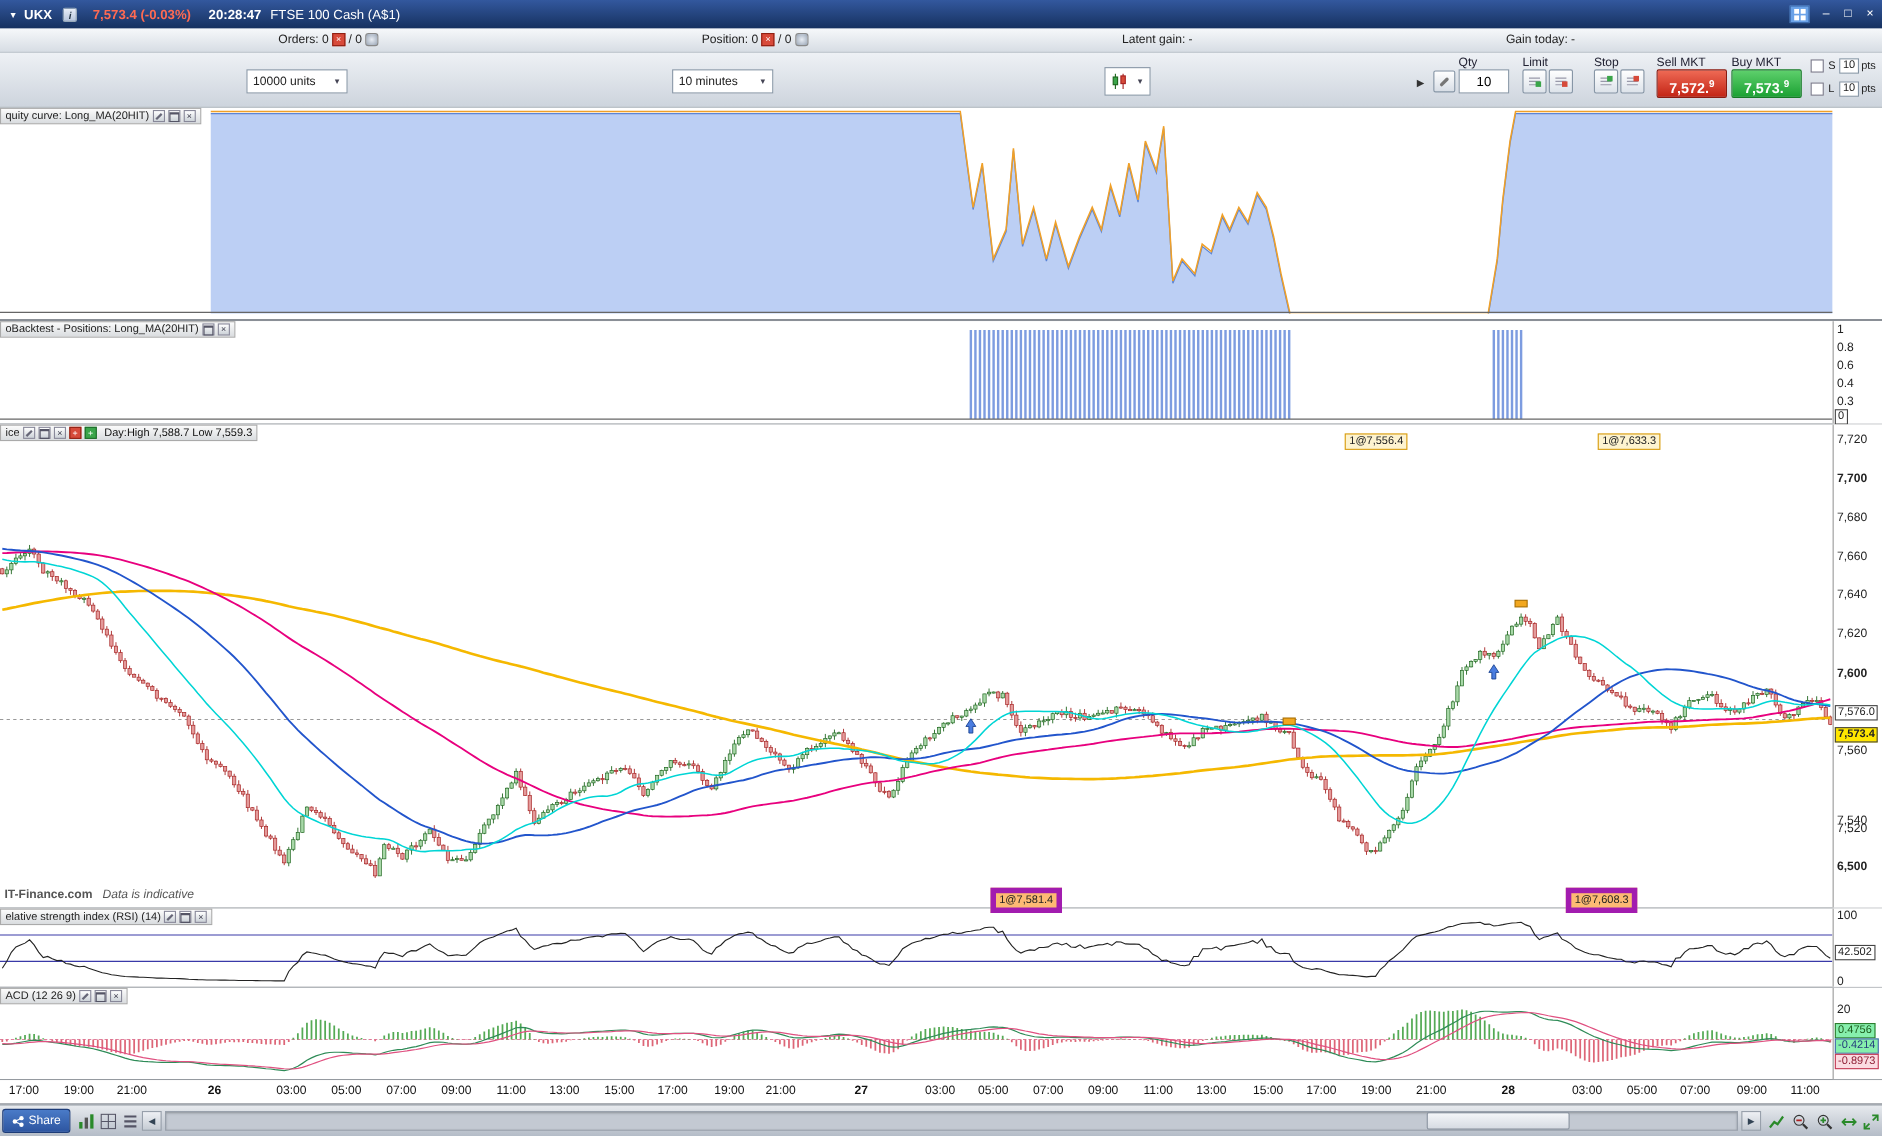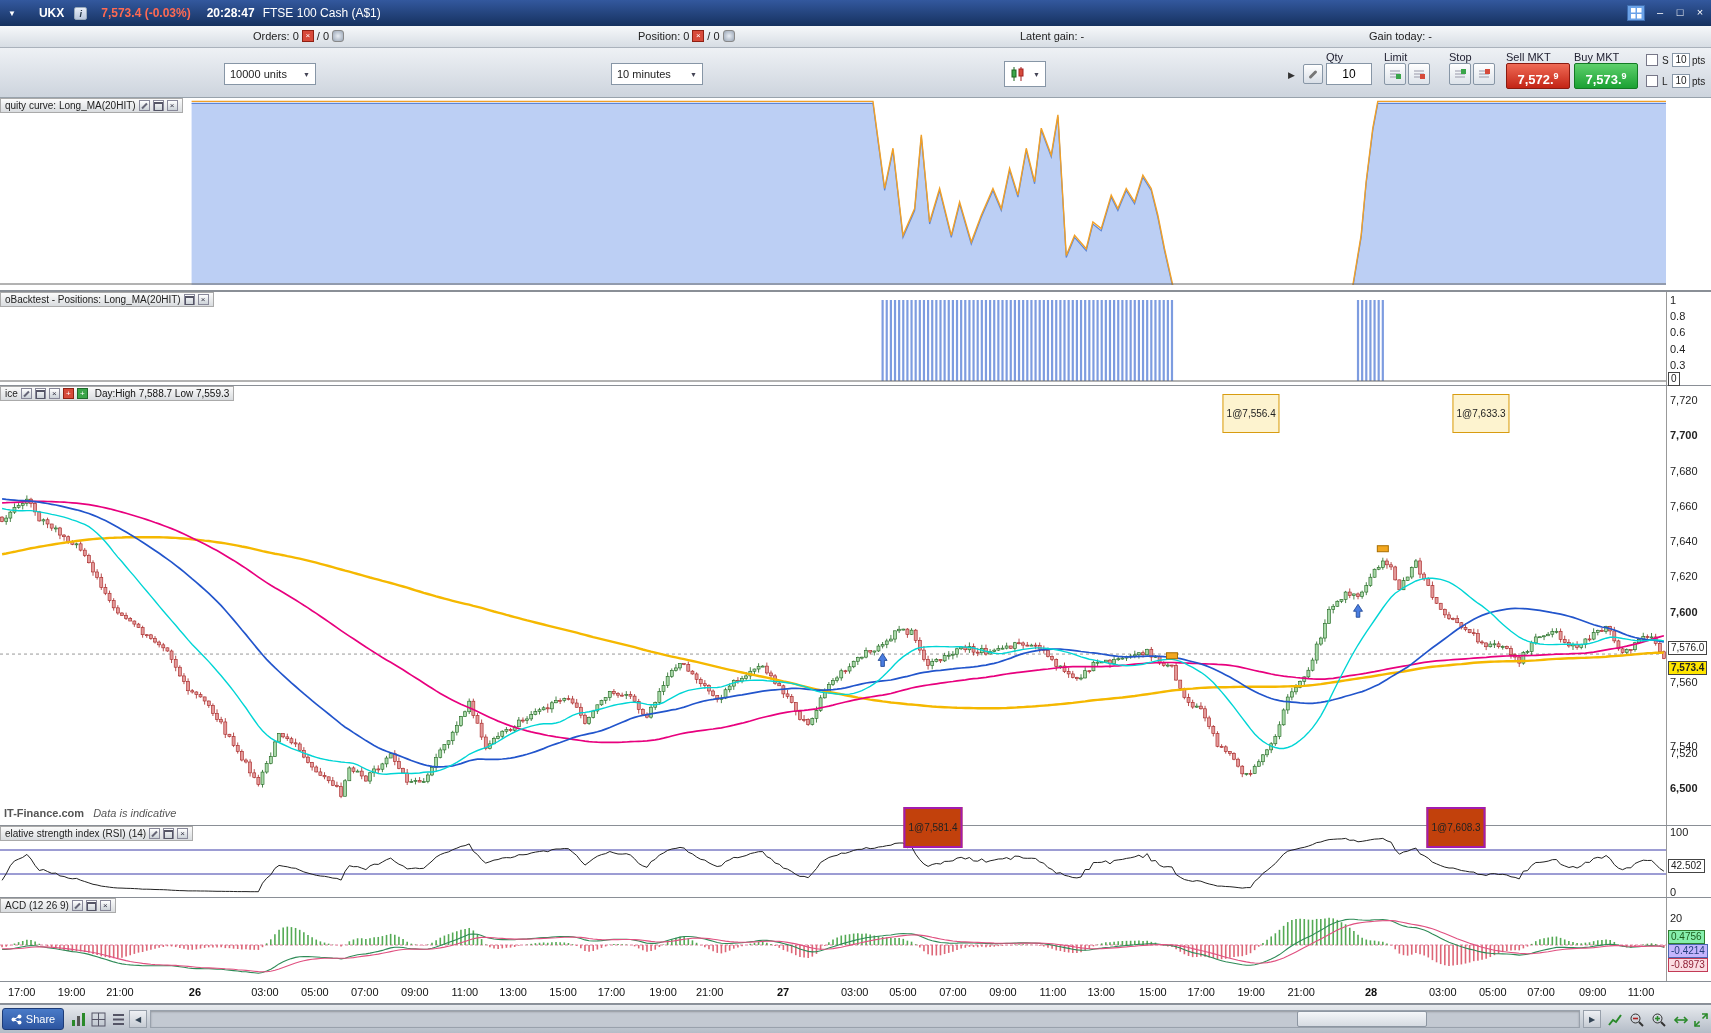--- a/index.html
+++ b/index.html
@@ -2,21 +2,21 @@
 <html><head>
 <meta charset="utf-8">
 <style>
 *{box-sizing:border-box;margin:0;padding:0}
 html,body{width:1711px;height:1033px;overflow:hidden;background:#fff;
   font-family:"Liberation Sans",sans-serif;position:relative;font-size:11px;color:#222}
 
 .titlebar{position:absolute;top:0;left:0;width:1711px;height:26px;
   background:linear-gradient(#33589e,#16315f);color:#fff;display:flex;align-items:center;font-size:12px}
 .tb-caret{margin-left:8px;font-size:8px;cursor:pointer}
-.tb-sym{margin-left:23px;font-weight:bold}
+.tb-sym{margin-left:6px;font-weight:bold}
 .tb-info{margin-left:10px;width:13px;height:13px;border:1px solid #9ab;background:linear-gradient(#e8eef8,#b8c6dc);
   color:#234;font-size:9px;font-style:italic;font-weight:bold;text-align:center;line-height:12px;border-radius:2px}
 .tb-price{margin-left:14px;color:#ff6a52;font-weight:bold}
 .tb-time{margin-left:16px;font-weight:bold}
 .tb-inst{margin-left:8px}
 .tb-spacer{flex:1}
 .win-btn{width:18px;height:16px;margin-right:2px;text-align:center;line-height:15px;font-size:11px;color:#fff;cursor:pointer}
 .win-grid{width:18px;height:16px;margin-right:6px;background:#6aa2e8;border:1px solid #3e6db0;display:flex;align-items:center;justify-content:center;cursor:pointer}
 
 .statusrow{position:absolute;top:26px;left:0;width:1711px;height:22px;
@@ -57,23 +57,23 @@
   border:1px solid #444;white-space:nowrap}
 .phead{position:absolute;top:0;left:0;height:15px;background:linear-gradient(#fbfbfb,#d9dcdf);
   border:1px solid #aaa;display:flex;align-items:center;gap:3px;padding:0 4px;font-size:10px;color:#222;z-index:5;white-space:nowrap}
 .picon{width:11px;height:11px;border:1px solid #889;background:linear-gradient(#fff,#ccd2d8);
   font-size:8px;line-height:9px;text-align:center;color:#334;cursor:pointer;flex:none}
 .picon.w i{display:block;width:7px;height:2px;background:#667;transform:rotate(-45deg);margin:4px auto}
 .picon.box::before{content:"";display:block;margin:1px auto 0;width:7px;height:6px;border:1px solid #556;border-top-width:2px}
 .picon.pr-red{background:#d64a3a;color:#fff;border-color:#8f2013}
 .picon.pr-green{background:#3aa54a;color:#fff;border-color:#1e6b2a}
 .dayinfo{margin-left:4px;font-size:10px;color:#111}
-.flabel{position:absolute;transform:translateX(-50%);font-size:10px;padding:12px 3px;line-height:13px;white-space:nowrap;z-index:4}
+.flabel{position:absolute;transform:translateX(-50%);font-size:10px;padding:0 3px;line-height:13px;white-space:nowrap;z-index:4}
 .flabel.gold{background:#fdf3cf;border:1px solid #d89c10}
-.flabel.blue{background:#c2410c;border:2px solid #a21caf}
+.flabel.blue{background:#fdba74;border:5px solid #a21caf}
 .watermark{position:absolute;left:4px;bottom:6px;font-size:11px;color:#555;z-index:4}
 .watermark .wb{font-weight:bold}
 .watermark .wi{font-style:italic;margin-left:6px}
 
 .xaxis{position:absolute;top:982px;left:0;width:1711px;height:22px;background:#fff;border-bottom:1px solid #8a8f96}
 .xlab{position:absolute;top:4px;transform:translateX(-50%);font-size:11px;color:#111;white-space:nowrap}
 .xlab.b{font-weight:bold}
 
 .bottombar{position:absolute;top:1004px;left:0;width:1711px;height:29px;
   background:linear-gradient(#e7eaee,#b4bcc7);border-top:1px solid #8a929c}
@@ -1606,21 +1606,21 @@
       <line x1="1651.5310173697271" y1="47" x2="1651.5310173697271" y2="45.244017590860466" stroke="#55aa55" stroke-width="1.6"></line>
       <line x1="1655.6650124069479" y1="47" x2="1655.6650124069479" y2="45.960216998861775" stroke="#55aa55" stroke-width="1.6"></line>
       <line x1="1659.7990074441689" y1="47" x2="1659.7990074441689" y2="47.67691963811481" stroke="#dd6677" stroke-width="1.6"></line>
       <line x1="1663.9330024813896" y1="47" x2="1663.9330024813896" y2="49.695674144710765" stroke="#dd6677" stroke-width="1.6"></line>
       <polyline points="2.1,51.5 6.2,51.4 10.3,51.0 14.5,50.3 18.6,49.5 22.7,48.8 26.9,48.0 31.0,47.6 35.1,47.8 39.3,48.5 43.4,49.0 47.5,49.6 51.7,50.2 55.8,50.7 59.9,51.5 64.1,52.2 68.2,52.9 72.3,53.6 76.5,54.0 80.6,54.7 84.7,55.4 88.9,56.4 93.0,57.6 97.1,58.7 101.3,60.1 105.4,61.3 109.6,62.6 113.7,63.9 117.8,65.0 122.0,65.9 126.1,66.5 130.2,66.9 134.4,67.2 138.5,67.4 142.6,67.7 146.8,67.8 150.9,67.8 155.0,67.8 159.2,67.8 163.3,67.7 167.4,67.5 171.6,67.7 175.7,68.1 179.8,68.7 184.0,69.3 188.1,70.0 192.2,70.4 196.4,70.6 200.5,70.6 204.6,70.7 208.8,70.7 212.9,70.9 217.0,71.2 221.2,71.3 225.3,71.8 229.4,72.1 233.6,72.6 237.7,73.0 241.8,73.6 246.0,73.8 250.1,74.4 254.2,74.8 258.4,75.3 262.5,74.5 266.6,73.1 270.8,71.3 274.9,68.7 279.0,65.9 283.2,63.7 287.3,61.9 291.4,60.6 295.6,59.4 299.7,58.8 303.8,58.6 308.0,58.6 312.1,58.7 316.3,59.0 320.4,59.3 324.5,59.5 328.7,59.8 332.8,60.1 336.9,60.3 341.1,60.9 345.2,60.2 349.3,58.8 353.5,57.7 357.6,56.8 361.7,56.2 365.9,55.9 370.0,55.1 374.1,54.2 378.3,53.4 382.4,52.4 386.5,51.1 390.7,49.9 394.8,49.3 398.9,49.3 403.1,49.5 407.2,50.2 411.3,50.7 415.5,50.9 419.6,51.2 423.7,51.3 427.9,51.0 432.0,50.2 436.1,49.0 440.3,47.5 444.4,46.0 448.5,44.6 452.7,43.0 456.8,41.4 460.9,39.7 465.1,38.1 469.2,36.3 473.3,36.0 477.5,36.2 481.6,37.4 485.7,39.2 489.9,40.3 494.0,41.0 498.1,41.5 502.3,41.6 506.4,41.6 510.5,41.8 514.7,41.7 518.8,41.3 523.0,41.1 527.1,40.9 531.2,40.6 535.4,40.2 539.5,39.9 543.6,39.6 547.8,39.5 551.9,39.1 556.0,38.8 560.2,38.6 564.3,38.5 568.4,38.5 572.6,38.8 576.7,39.5 580.8,40.5 585.0,41.9 589.1,42.7 593.2,43.0 597.4,42.9 601.5,42.6 605.6,42.2 609.8,41.6 613.9,41.3 618.0,41.3 622.2,41.3 626.3,41.3 630.4,41.5 634.6,42.1 638.7,43.0 642.8,44.1 647.0,45.2 651.1,45.4 655.2,45.4 659.4,44.6 663.5,43.7 667.6,42.5 671.8,41.3 675.9,40.2 680.0,39.1 684.2,38.5 688.3,38.5 692.4,38.7 696.6,39.3 700.7,40.2 704.8,41.0 709.0,42.1 713.1,43.3 717.2,44.5 721.4,45.3 725.5,45.5 729.7,45.5 733.8,45.1 737.9,44.9 742.1,44.6 746.2,44.2 750.3,43.7 754.5,43.2 758.6,42.6 762.7,42.2 766.9,42.4 771.0,42.8 775.1,43.6 779.3,44.4 783.4,45.5 787.5,46.6 791.7,47.8 795.8,49.3 799.9,51.0 804.1,52.2 808.2,53.4 812.3,53.9 816.5,53.7 820.6,52.8 824.7,51.6 828.9,50.1 833.0,48.7 837.1,47.4 841.3,46.0 845.4,44.9 849.5,43.8 853.7,42.6 857.8,41.5 861.9,40.7 866.1,39.8 870.2,39.2 874.3,38.7 878.5,38.2 882.6,37.8 886.7,37.3 890.9,37.0 895.0,36.3 899.1,35.8 903.3,35.5 907.4,35.8 911.5,35.9 915.7,36.6 919.8,38.0 923.9,39.7 928.1,41.5 932.2,42.7 936.3,43.6 940.5,44.5 944.6,44.8 948.8,45.1 952.9,45.2 957.0,45.1 961.2,44.8 965.3,44.9 969.4,44.7 973.6,45.0 977.7,45.2 981.8,45.2 986.0,45.5 990.1,45.6 994.2,45.6 998.4,45.6 1002.5,45.5 1006.6,45.3 1010.8,45.4 1014.9,45.1 1019.0,44.9 1023.2,44.9 1027.3,44.9 1031.4,45.0 1035.6,45.1 1039.7,45.4 1043.8,45.7 1048.0,46.4 1052.1,47.0 1056.2,48.0 1060.4,48.8 1064.5,49.6 1068.6,50.4 1072.8,51.3 1076.9,51.9 1081.0,52.3 1085.2,52.2 1089.3,52.0 1093.4,51.2 1097.6,50.6 1101.7,50.1 1105.8,49.5 1110.0,49.2 1114.1,48.8 1118.2,48.3 1122.4,47.9 1126.5,47.5 1130.6,47.1 1134.8,46.8 1138.9,46.3 1143.0,46.2 1147.2,45.7 1151.3,45.8 1155.5,45.9 1159.6,46.3 1163.7,46.9 1167.9,47.2 1172.0,47.6 1176.1,48.7 1180.3,50.1 1184.4,51.7 1188.5,53.2 1192.7,54.6 1196.8,55.5 1200.9,56.3 1205.1,57.4 1209.2,58.7 1213.3,60.0 1217.5,61.6 1221.6,62.7 1225.7,63.8 1229.9,64.5 1234.0,65.2 1238.1,66.0 1242.3,66.8 1246.4,67.2 1250.5,67.3 1254.7,66.7 1258.8,65.8 1262.9,64.4 1267.1,62.8 1271.2,61.0 1275.3,59.0 1279.5,56.6 1283.6,53.6 1287.7,50.5 1291.9,47.7 1296.0,45.2 1300.1,42.9 1304.3,40.8 1308.4,38.9 1312.5,36.9 1316.7,34.4 1320.8,32.3 1324.9,29.9 1329.1,27.3 1333.2,25.4 1337.3,23.8 1341.5,22.7 1345.6,21.6 1349.7,21.3 1353.9,21.3 1358.0,21.7 1362.2,22.0 1366.3,22.2 1370.4,22.1 1374.6,21.8 1378.7,21.7 1382.8,21.6 1387.0,22.0 1391.1,22.7 1395.2,24.4 1399.4,26.5 1403.5,27.9 1407.6,29.0 1411.8,29.4 1415.9,29.6 1420.0,30.7 1424.2,32.1 1428.3,33.7 1432.4,35.9 1436.6,38.0 1440.7,40.2 1444.8,42.3 1449.0,44.3 1453.1,45.8 1457.2,47.3 1461.4,48.8 1465.5,50.0 1469.6,51.1 1473.8,52.0 1477.9,53.2 1482.0,54.1 1486.2,54.9 1490.3,55.3 1494.4,55.6 1498.6,55.8 1502.7,55.9 1506.8,56.0 1511.0,56.3 1515.1,56.6 1519.2,57.1 1523.4,56.7 1527.5,56.3 1531.6,55.3 1535.8,54.1 1539.9,53.0 1544.0,52.0 1548.2,51.1 1552.3,50.2 1556.4,49.4 1560.6,49.3 1564.7,49.4 1568.9,49.6 1573.0,49.6 1577.1,49.8 1581.3,49.8 1585.4,49.4 1589.5,49.0 1593.7,48.3 1597.8,47.6 1601.9,47.1 1606.1,46.5 1610.2,46.2 1614.3,46.6 1618.5,47.4 1622.6,48.3 1626.7,48.8 1630.9,49.1 1635.0,49.0 1639.1,48.6 1643.3,48.2 1647.4,47.8 1651.5,47.5 1655.7,47.7 1659.8,48.3 1663.9,49.2 " fill="none" stroke="#2e8b57" stroke-width="1.1"></polyline>
       <polyline points="2.1,50.7 6.2,50.9 10.3,50.9 14.5,50.8 18.6,50.5 22.7,50.2 26.9,49.7 31.0,49.3 35.1,49.0 39.3,48.9 43.4,48.9 47.5,49.1 51.7,49.3 55.8,49.6 59.9,50.0 64.1,50.4 68.2,50.9 72.3,51.4 76.5,52.0 80.6,52.5 84.7,53.1 88.9,53.8 93.0,54.5 97.1,55.3 101.3,56.3 105.4,57.3 109.6,58.4 113.7,59.5 117.8,60.6 122.0,61.6 126.1,62.6 130.2,63.5 134.4,64.2 138.5,64.8 142.6,65.4 146.8,65.9 150.9,66.3 155.0,66.6 159.2,66.8 163.3,67.0 167.4,67.1 171.6,67.2 175.7,67.4 179.8,67.7 184.0,68.0 188.1,68.4 192.2,68.8 196.4,69.2 200.5,69.5 204.6,69.7 208.8,69.9 212.9,70.1 217.0,70.3 221.2,70.5 225.3,70.8 229.4,71.0 233.6,71.3 237.7,71.7 241.8,72.0 246.0,72.4 250.1,72.8 254.2,73.2 258.4,73.6 262.5,73.8 266.6,73.7 270.8,73.2 274.9,72.3 279.0,71.0 283.2,69.5 287.3,68.0 291.4,66.5 295.6,65.1 299.7,63.8 303.8,62.8 308.0,61.9 312.1,61.3 316.3,60.9 320.4,60.5 324.5,60.3 328.7,60.2 332.8,60.2 336.9,60.2 341.1,60.3 345.2,60.3 349.3,60.0 353.5,59.6 357.6,59.0 361.7,58.4 365.9,57.9 370.0,57.4 374.1,56.7 378.3,56.1 382.4,55.3 386.5,54.5 390.7,53.6 394.8,52.7 398.9,52.0 403.1,51.5 407.2,51.2 411.3,51.1 415.5,51.1 419.6,51.1 423.7,51.2 427.9,51.1 432.0,50.9 436.1,50.5 440.3,49.9 444.4,49.1 448.5,48.2 452.7,47.2 456.8,46.0 460.9,44.8 465.1,43.4 469.2,42.0 473.3,40.8 477.5,39.9 481.6,39.4 485.7,39.4 489.9,39.6 494.0,39.8 498.1,40.2 502.3,40.4 506.4,40.7 510.5,40.9 514.7,41.1 518.8,41.1 523.0,41.1 527.1,41.1 531.2,41.0 535.4,40.8 539.5,40.6 543.6,40.4 547.8,40.2 551.9,40.0 556.0,39.8 560.2,39.5 564.3,39.3 568.4,39.2 572.6,39.1 576.7,39.2 580.8,39.4 585.0,39.9 589.1,40.5 593.2,41.0 597.4,41.4 601.5,41.6 605.6,41.7 609.8,41.7 613.9,41.6 618.0,41.6 622.2,41.5 626.3,41.5 630.4,41.5 634.6,41.6 638.7,41.9 642.8,42.3 647.0,42.9 651.1,43.4 655.2,43.8 659.4,44.0 663.5,43.9 667.6,43.6 671.8,43.2 675.9,42.6 680.0,41.9 684.2,41.2 688.3,40.7 692.4,40.3 696.6,40.1 700.7,40.1 704.8,40.3 709.0,40.6 713.1,41.2 717.2,41.8 721.4,42.5 725.5,43.1 729.7,43.6 733.8,43.9 737.9,44.1 742.1,44.2 746.2,44.2 750.3,44.1 754.5,43.9 758.6,43.7 762.7,43.4 766.9,43.2 771.0,43.1 775.1,43.2 779.3,43.4 783.4,43.8 787.5,44.4 791.7,45.1 795.8,45.9 799.9,46.9 804.1,48.0 808.2,49.1 812.3,50.0 816.5,50.8 820.6,51.2 824.7,51.3 828.9,51.0 833.0,50.6 837.1,49.9 841.3,49.2 845.4,48.3 849.5,47.4 853.7,46.4 857.8,45.5 861.9,44.5 866.1,43.6 870.2,42.7 874.3,41.9 878.5,41.2 882.6,40.5 886.7,39.9 890.9,39.3 895.0,38.7 899.1,38.1 903.3,37.6 907.4,37.2 911.5,37.0 915.7,36.9 919.8,37.1 923.9,37.6 928.1,38.4 932.2,39.3 936.3,40.1 940.5,41.0 944.6,41.8 948.8,42.4 952.9,43.0 957.0,43.4 961.2,43.7 965.3,43.9 969.4,44.1 973.6,44.3 977.7,44.4 981.8,44.6 986.0,44.8 990.1,44.9 994.2,45.1 998.4,45.2 1002.5,45.2 1006.6,45.3 1010.8,45.3 1014.9,45.2 1019.0,45.2 1023.2,45.1 1027.3,45.1 1031.4,45.1 1035.6,45.1 1039.7,45.1 1043.8,45.2 1048.0,45.5 1052.1,45.8 1056.2,46.2 1060.4,46.7 1064.5,47.3 1068.6,47.9 1072.8,48.6 1076.9,49.3 1081.0,49.9 1085.2,50.3 1089.3,50.7 1093.4,50.8 1097.6,50.7 1101.7,50.6 1105.8,50.4 1110.0,50.2 1114.1,49.9 1118.2,49.6 1122.4,49.2 1126.5,48.9 1130.6,48.5 1134.8,48.2 1138.9,47.8 1143.0,47.5 1147.2,47.1 1151.3,46.9 1155.5,46.7 1159.6,46.6 1163.7,46.6 1167.9,46.8 1172.0,46.9 1176.1,47.3 1180.3,47.9 1184.4,48.6 1188.5,49.5 1192.7,50.6 1196.8,51.6 1200.9,52.5 1205.1,53.5 1209.2,54.5 1213.3,55.6 1217.5,56.8 1221.6,58.0 1225.7,59.2 1229.9,60.2 1234.0,61.2 1238.1,62.2 1242.3,63.1 1246.4,63.9 1250.5,64.6 1254.7,65.0 1258.8,65.2 1262.9,65.0 1267.1,64.6 1271.2,63.9 1275.3,62.9 1279.5,61.6 1283.6,60.0 1287.7,58.1 1291.9,56.0 1296.0,53.9 1300.1,51.7 1304.3,49.5 1308.4,47.4 1312.5,45.3 1316.7,43.1 1320.8,40.9 1324.9,38.7 1329.1,36.4 1333.2,34.2 1337.3,32.1 1341.5,30.2 1345.6,28.5 1349.7,27.1 1353.9,25.9 1358.0,25.1 1362.2,24.5 1366.3,24.0 1370.4,23.6 1374.6,23.3 1378.7,22.9 1382.8,22.7 1387.0,22.5 1391.1,22.6 1395.2,22.9 1399.4,23.7 1403.5,24.5 1407.6,25.4 1411.8,26.2 1415.9,26.9 1420.0,27.6 1424.2,28.5 1428.3,29.6 1432.4,30.8 1436.6,32.3 1440.7,33.9 1444.8,35.6 1449.0,37.3 1453.1,39.0 1457.2,40.7 1461.4,42.3 1465.5,43.8 1469.6,45.3 1473.8,46.6 1477.9,47.9 1482.0,49.2 1486.2,50.3 1490.3,51.3 1494.4,52.2 1498.6,52.9 1502.7,53.5 1506.8,54.0 1511.0,54.5 1515.1,54.9 1519.2,55.3 1523.4,55.6 1527.5,55.7 1531.6,55.7 1535.8,55.3 1539.9,54.9 1544.0,54.3 1548.2,53.7 1552.3,53.0 1556.4,52.3 1560.6,51.7 1564.7,51.2 1568.9,50.9 1573.0,50.6 1577.1,50.5 1581.3,50.3 1585.4,50.1 1589.5,49.9 1593.7,49.6 1597.8,49.2 1601.9,48.8 1606.1,48.3 1610.2,47.9 1614.3,47.6 1618.5,47.6 1622.6,47.7 1626.7,48.0 1630.9,48.2 1635.0,48.4 1639.1,48.4 1643.3,48.4 1647.4,48.2 1651.5,48.1 1655.7,48.0 1659.8,48.1 1663.9,48.3 " fill="none" stroke="#e05080" stroke-width="1.1"></polyline>
     </svg>
   <div class="axis-col" id="ax-macd">
       <div class="tick" style="top: 14px;">20</div>
       <div class="valbox" style="top: 32px; background: #86efac; border-color: rgb(47, 125, 47); color: rgb(29, 92, 29);">0.4756</div>
-      <div class="valbox" style="top: 46px; background: #c4b5fd; border-color: rgb(74, 102, 176); color: rgb(37, 62, 125);">-0.4214</div>
+      <div class="valbox" style="top: 46px; background: #86efac; border-color: rgb(74, 102, 176); color: rgb(37, 62, 125);">-0.4214</div>
       <div class="valbox" style="top: 60px; background: rgb(251, 220, 226); border-color: rgb(194, 58, 85); color: rgb(143, 31, 53);">-0.8973</div>
     </div>
   <div class="phead">
     <span>ACD (12 26 9)</span>
     <span class="picon w">
         <i></i>
       </span>
     <span class="picon box"></span>
     <span class="picon">×</span>
   </div>

